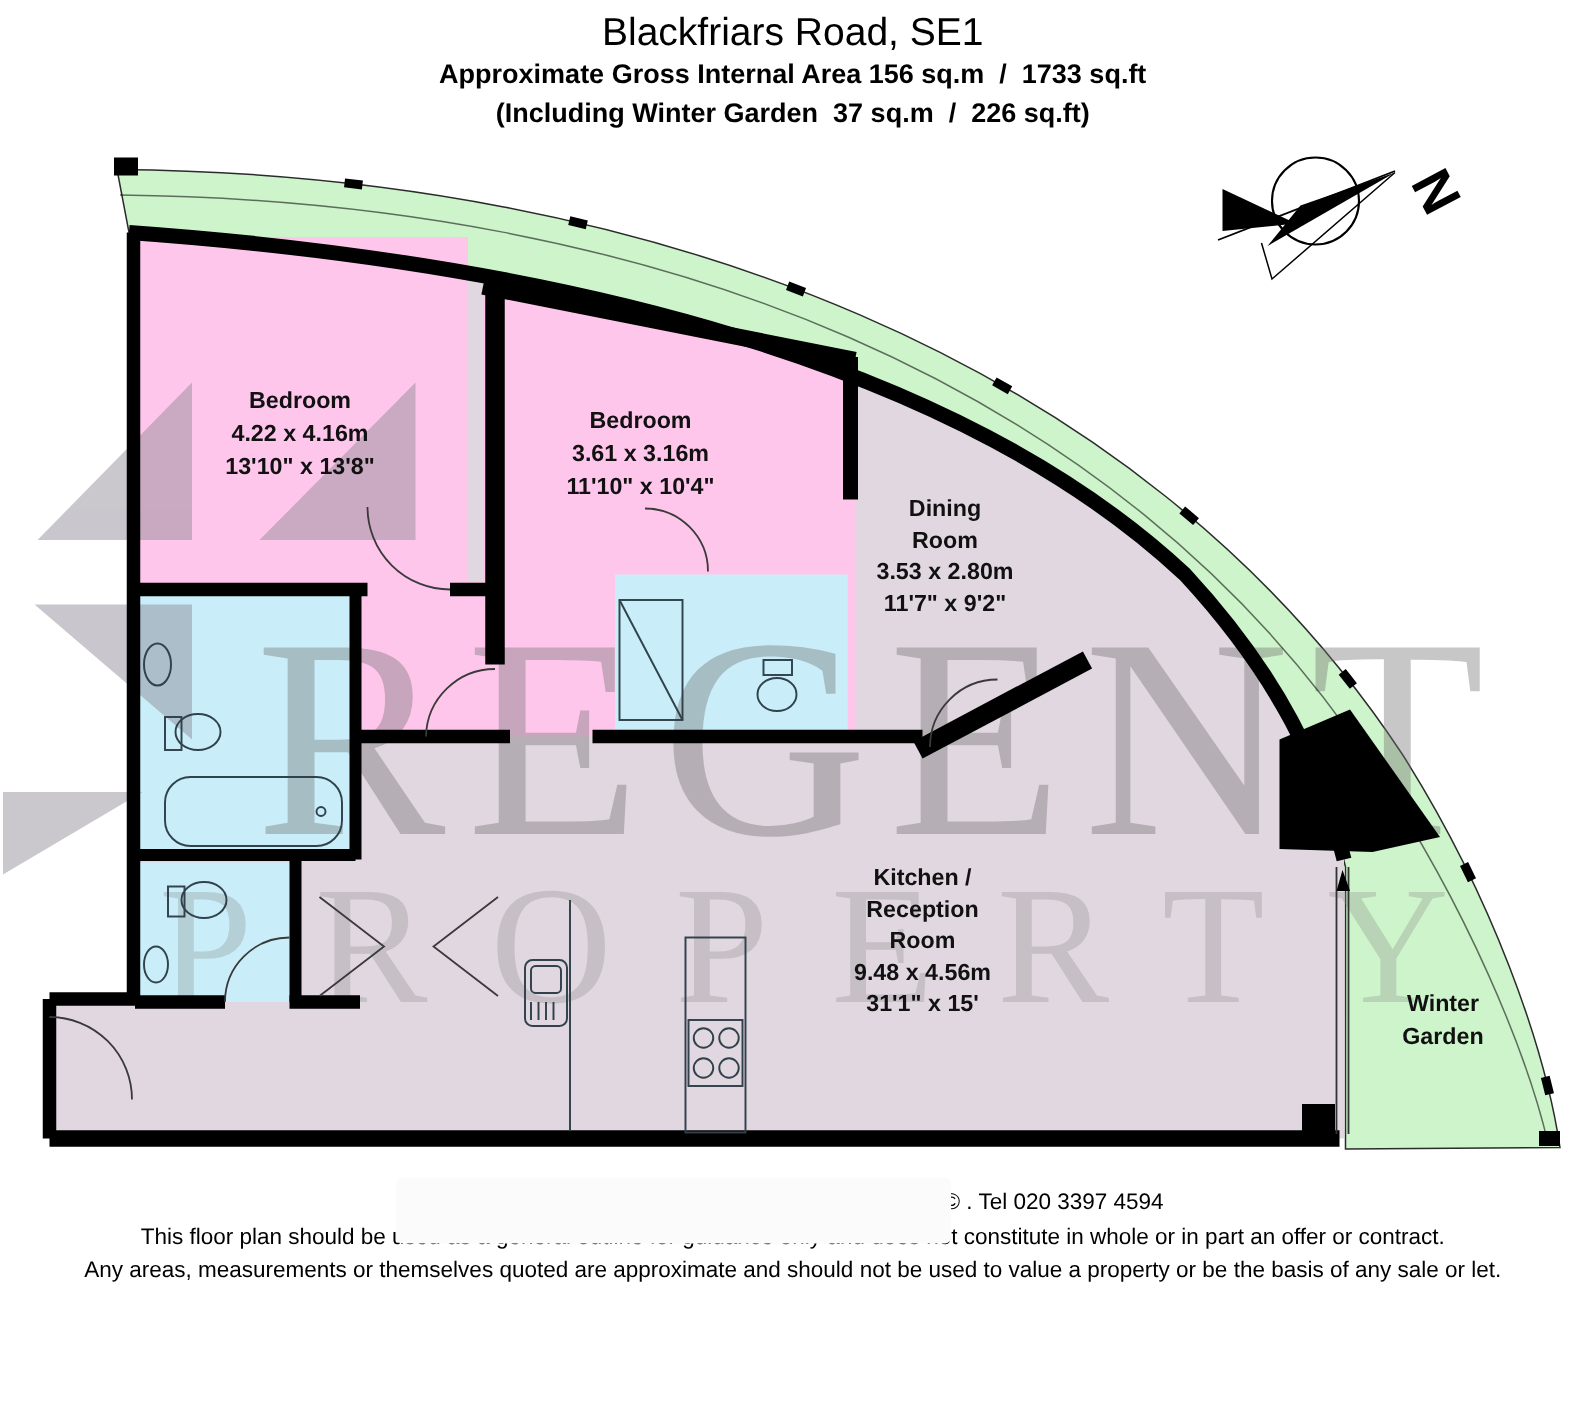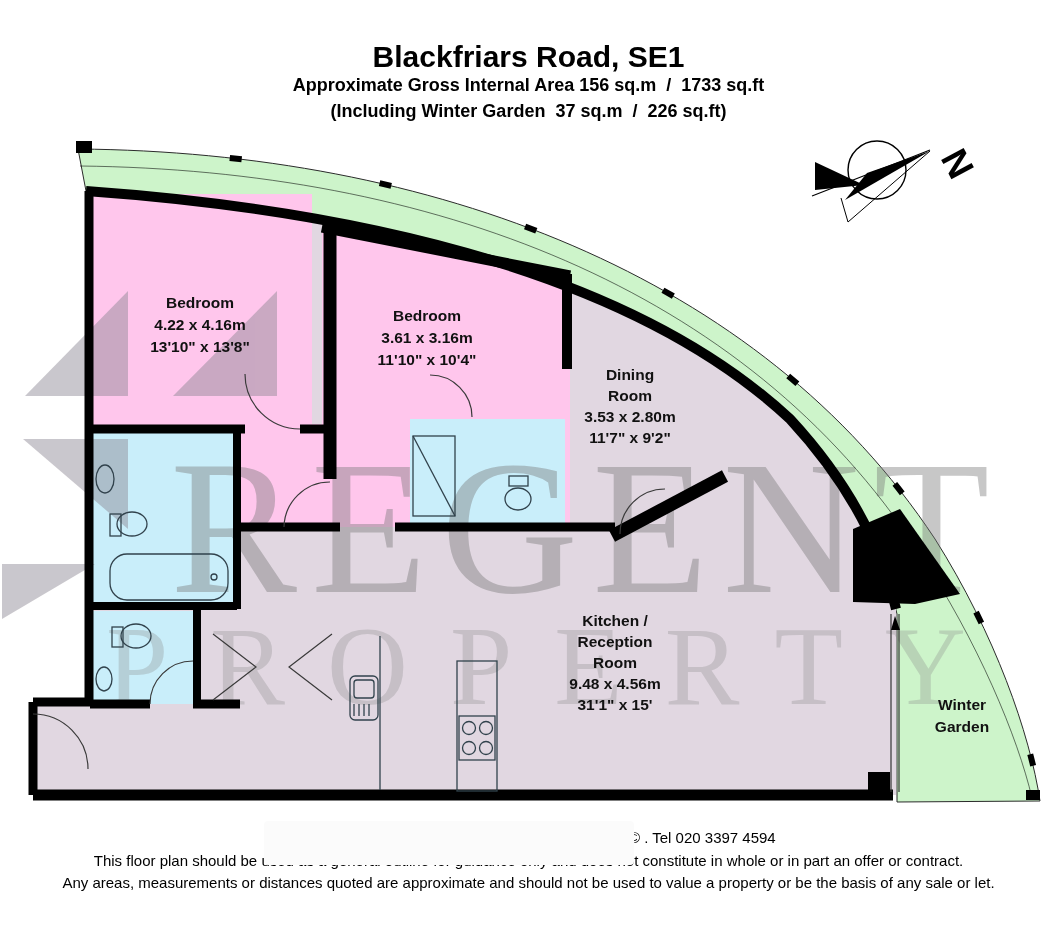--- a/index.html
+++ b/index.html
@@ -1,18 +1,18 @@
 <!DOCTYPE html>
 <html><head>
 <meta charset="utf-8">
 <style>
   html,body{margin:0;padding:0;background:#ffffff;}
   body{width:1057px;height:946px;font-family:"Liberation Sans",sans-serif;color:#000;position:relative;overflow:hidden;}
   .header{width:100%;text-align:center;padding-top:6px;}
-  .title{font-size:30px;font-weight:bold;letter-spacing:0px;line-height:30px;white-space:pre;margin-top:36px;}
+  .title{font-size:26px;font-weight:normal;letter-spacing:0px;line-height:30px;white-space:pre;}
   .subtitle{font-size:18px;font-weight:bold;line-height:26px;white-space:pre;}
   .planwrap{width:1057px;height:695px;position:relative;}
   .faint-logo{width:370px;height:44px;margin:2px auto 0 auto;background:#fbfbfb;border-radius:4px;position:relative;left:-80px;}
   .footer{text-align:center;font-size:15px;line-height:22.5px;margin-top:-38px;}
   svg text{user-select:none;}
   .roomlabel{font-weight:bold;font-size:15.5px;fill:#111;}
   .wm-serif{font-family:"Liberation Serif",serif;}
 </style>
 </head>
 <body>
@@ -169,14 +169,14 @@
     <text class="roomlabel" x="962" y="608">Garden</text>
   </g>
 </svg>
 </div>
 
 <div class="faint-logo"></div>
 
 <div class="footer">
   <div>Floor Plan produced for Regent by Mays Floorplans © . Tel 020 3397 4594</div>
   <div>This floor plan should be used as a general outline for guidance only and does not constitute in whole or in part an offer or contract.</div>
-  <div>Any areas, measurements or distances quoted are approximate and should not be used to value a property or be the basis of any sale or let.</div>
+  <div>Any areas, measurements or themselves quoted are approximate and should not be used to value a property or be the basis of any sale or let.</div>
 </div>
 
 </body></html>

